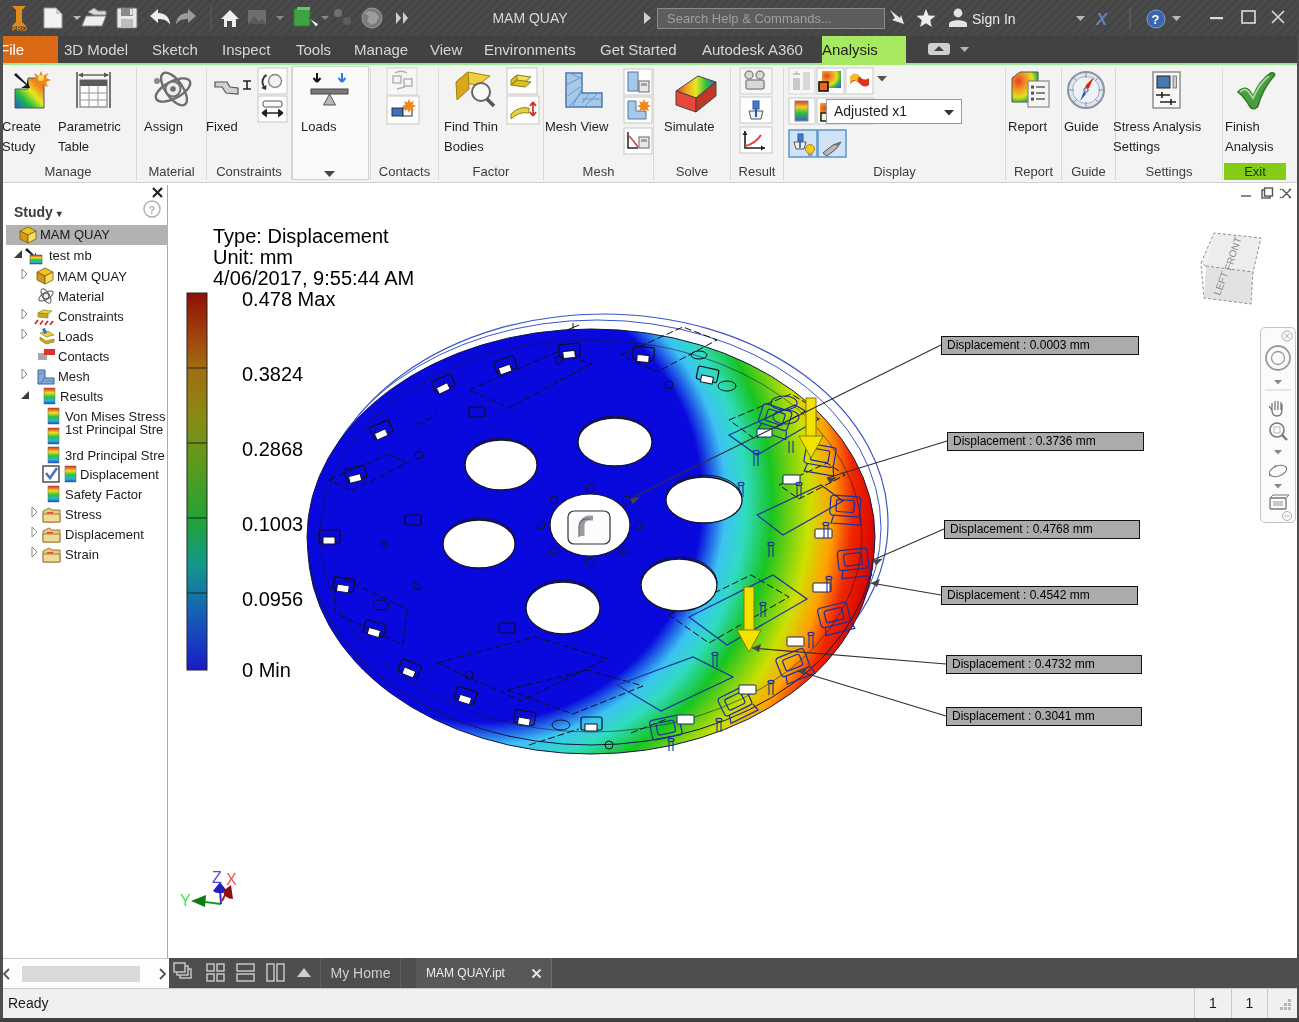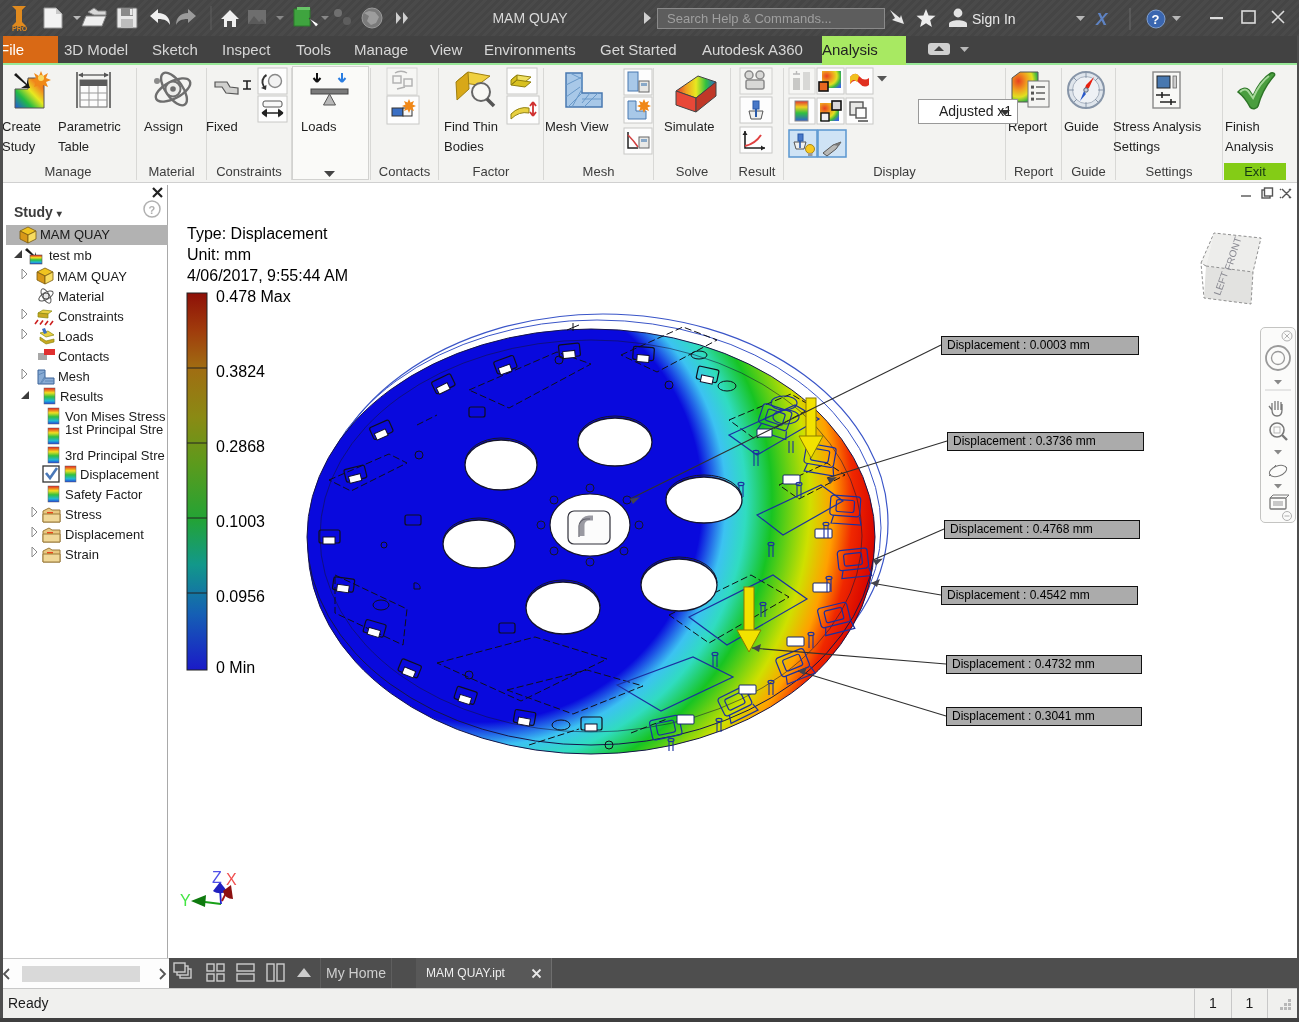--- a/index.html
+++ b/index.html
@@ -20,21 +20,21 @@
 .psep { position:absolute; top:3px; height:112px; width:1px; background:#d8d8d6; }
 .plabel { position:absolute; top:98px; height:17px; line-height:17px; font-size:13px; color:#3c3c3c; text-align:center; }
 .biglabel { position:absolute; font-size:13px; color:#1e1e1e; line-height:20px; }
 
 
 #browser { position:absolute; left:0; top:185px; width:168px; height:773px; background:#fff; border-right:1px solid #a9a9a9; }
 .trow { position:absolute; left:0; height:20px; line-height:20px; font-size:13px; color:#1a1a1a; white-space:nowrap; }
 
 
 #viewport { position:absolute; left:169px; top:185px; width:1128px; height:773px; background:#fff; overflow:hidden; }
-.vtext { position:absolute; font-size:16px; color:#000; white-space:nowrap; }
+.vtext { position:absolute; font-size:20px; color:#000; white-space:nowrap;margin-left:26px; }
 .dlabel { position:absolute; height:19px; background:#ababab; border:1px solid #111; font-size:12px; color:#000; line-height:17px; padding-left:5px; white-space:nowrap; }
 
 
 #btabs { position:absolute; left:0; top:958px; width:1299px; height:30px; background:#4e4e4e; }
 #statusbar { position:absolute; left:0; top:988px; width:1299px; height:30px; background:#f0f0ee; border-top:1px solid #c8c8c8; }
 #winborder-l { position:absolute; left:0; top:36px; width:3px; height:982px; background:#4e4e4e; }
 #winborder-r { position:absolute; right:0; top:36px; width:2px; height:982px; background:#4e4e4e; }
 #winborder-b { position:absolute; left:0; top:1018px; width:1299px; height:4px; background:#3f3f3f; }
 </style>
 </head>
@@ -361,21 +361,21 @@
     <div class="biglabel" style="left:206px;top:52px;width:57px">Fixed</div>
     <div class="biglabel" style="left:301px;top:52px;width:57px">Loads</div>
     <div class="biglabel" style="left:444px;top:52px;width:60px">Find Thin Bodies</div>
     <div class="biglabel" style="left:545px;top:52px;width:78px">Mesh View</div>
     <div class="biglabel" style="left:664px;top:52px;width:60px">Simulate</div>
     <div class="biglabel" style="left:1008px;top:52px;width:46px">Report</div>
     <div class="biglabel" style="left:1064px;top:52px;width:45px">Guide</div>
     <div class="biglabel" style="left:1113px;top:52px;width:110px">Stress Analysis Settings</div>
     <div class="biglabel" style="left:1225px;top:52px;width:60px">Finish Analysis</div>
 
-    <div class="abs" style="left:918px;top:34px;width:100px;height:25px;background:#fff;border:1px solid #999;font-size:14px;color:#222;line-height:23px;padding-left:20px">Adjusted x1
+    <div class="abs" style="left:826px;top:34px;width:136px;height:25px;background:#fff;border:1px solid #999;font-size:14px;color:#222;line-height:23px;padding-left:7px">Adjusted x1
       <svg class="abs" style="right:6px;top:9px" width="12" height="8" viewBox="0 0 12 8">
           <path d="M1 1 l5 5.5 5 -5.5 z" fill="#333"></path>
         </svg>
     </div>
 
     <div class="plabel" style="left:0;width:136px">Manage</div>
     <div class="plabel" style="left:137px;width:69px">Material</div>
     <div class="plabel" style="left:207px;width:84px">Constraints</div>
     <div class="plabel" style="left:371px;width:67px">Contacts</div>
     <div class="plabel" style="left:439px;width:104px">Factor</div>
@@ -824,21 +824,21 @@
           <rect x="48" y="6" width="7" height="7"></rect>
           <rect x="38" y="16" width="7" height="7"></rect>
           <rect x="48" y="16" width="7" height="7"></rect>
         <rect x="68" y="6" width="17" height="7"></rect>
           <rect x="68" y="16" width="17" height="7"></rect>
         <rect x="98" y="6" width="7" height="17"></rect>
           <rect x="108" y="6" width="7" height="17"></rect>
       </g>
       <path d="M128 19 l7 -9 7 9 z" fill="#cdcdcd"></path>
     </svg>
-    <div class="abs" style="left:320px;top:0;width:72px;height:30px;border-left:1px solid #5e5e5e;border-right:1px solid #5e5e5e;color:#cfcfcf;font-size:14px;line-height:30px;text-align:center">My Home</div>
+    <div class="abs" style="left:320px;top:0;width:81px;height:30px;border-left:1px solid #5e5e5e;border-right:1px solid #5e5e5e;color:#cfcfcf;font-size:14px;line-height:30px;text-align:center">My Home</div>
     <div class="abs" style="left:416px;top:0;width:136px;height:30px;background:#585858;border-right:1px solid #6e6e6e;color:#efefef;font-size:12px;line-height:30px;padding-left:10px">MAM QUAY.ipt
       <svg class="abs" style="right:9px;top:10px" width="11" height="11" viewBox="0 0 11 11">
           <path d="M1.5 1.5 l8 8 m0 -8 l-8 8" stroke="#e8e8e8" stroke-width="1.8"></path>
         </svg>
     </div>
   </div>
   <div id="statusbar">
     <div class="abs" style="left:8px;top:0;height:30px;line-height:28px;font-size:14px;color:#1a1a1a">Ready</div>
     <div class="abs" style="left:1194px;top:0;width:37px;height:30px;border-left:1px solid #c8c8c8;line-height:28px;font-size:14px;color:#1a1a1a;text-align:center">1</div>
     <div class="abs" style="left:1231px;top:0;width:37px;height:30px;border-left:1px solid #c8c8c8;border-right:1px solid #c8c8c8;line-height:28px;font-size:14px;color:#1a1a1a;text-align:center">1</div>

